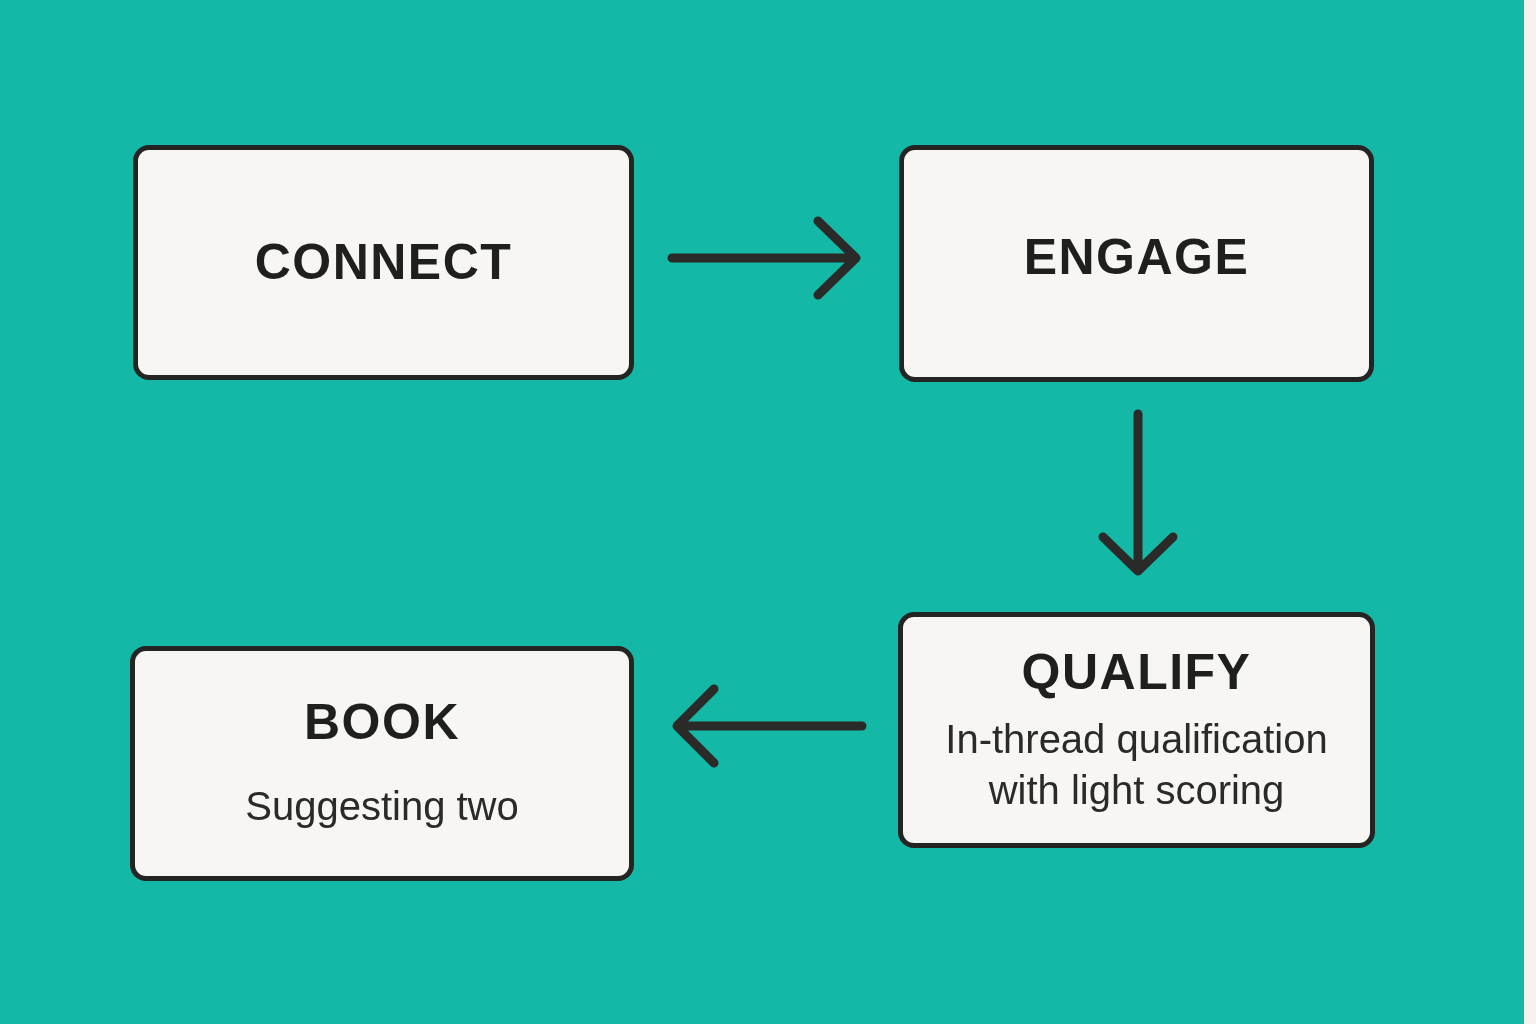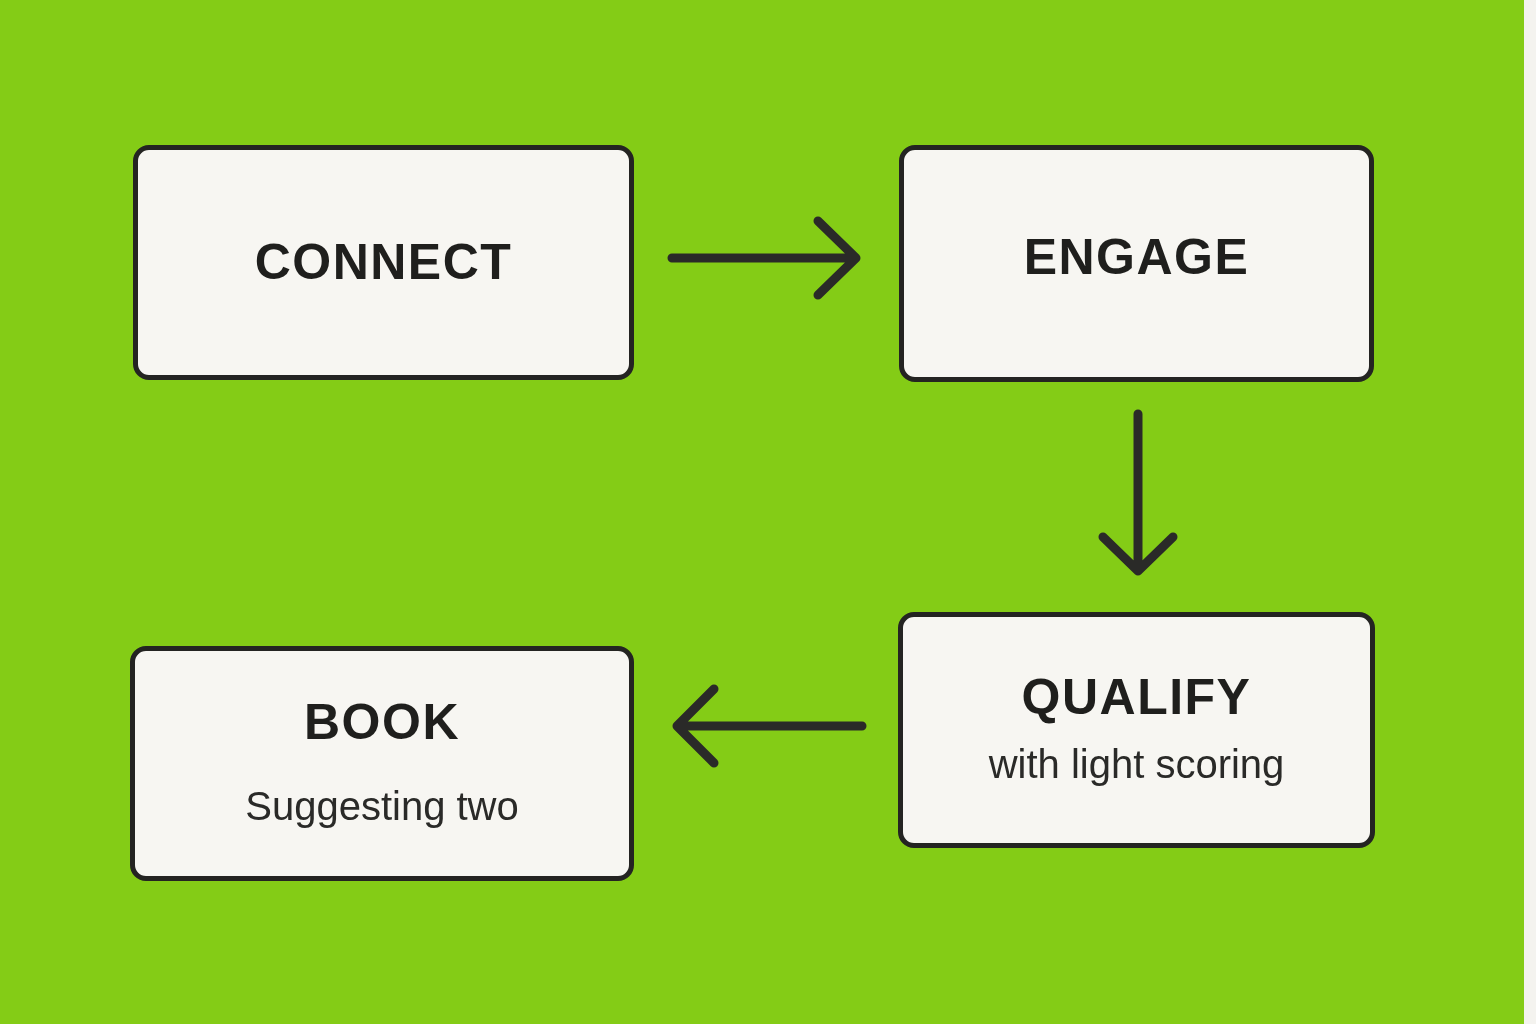--- a/index.html
+++ b/index.html
@@ -5,21 +5,21 @@
   html, body {
     margin: 0;
     padding: 0;
     background: #f4f3ef;
     font-family: "Liberation Sans", "DejaVu Sans", sans-serif;
   }
   .canvas {
     position: relative;
     width: 1524px;
     height: 1024px;
-    background: #84cc16;
+    background: #14b8a6;
     overflow: hidden;
   }
   .node {
     position: absolute;
     box-sizing: border-box;
     background: #f7f6f2;
     border: 5px solid #242422;
     border-radius: 16px;
     display: flex;
     flex-direction: column;
@@ -74,20 +74,21 @@
 
   <div class="node" id="node-engage">
     <div class="node-title">ENGAGE</div>
     <div class="node-desc">
     </div>
   </div>
 
   <div class="node" id="node-qualify">
     <div class="node-title">QUALIFY</div>
     <div class="node-desc">
+      <span>In-thread qualification</span>
       <span>with light scoring</span>
     </div>
   </div>
 
   <div class="node" id="node-book">
     <div class="node-title">BOOK</div>
     <div class="node-desc">
       <span>Suggesting two</span>
     </div>
   </div>

